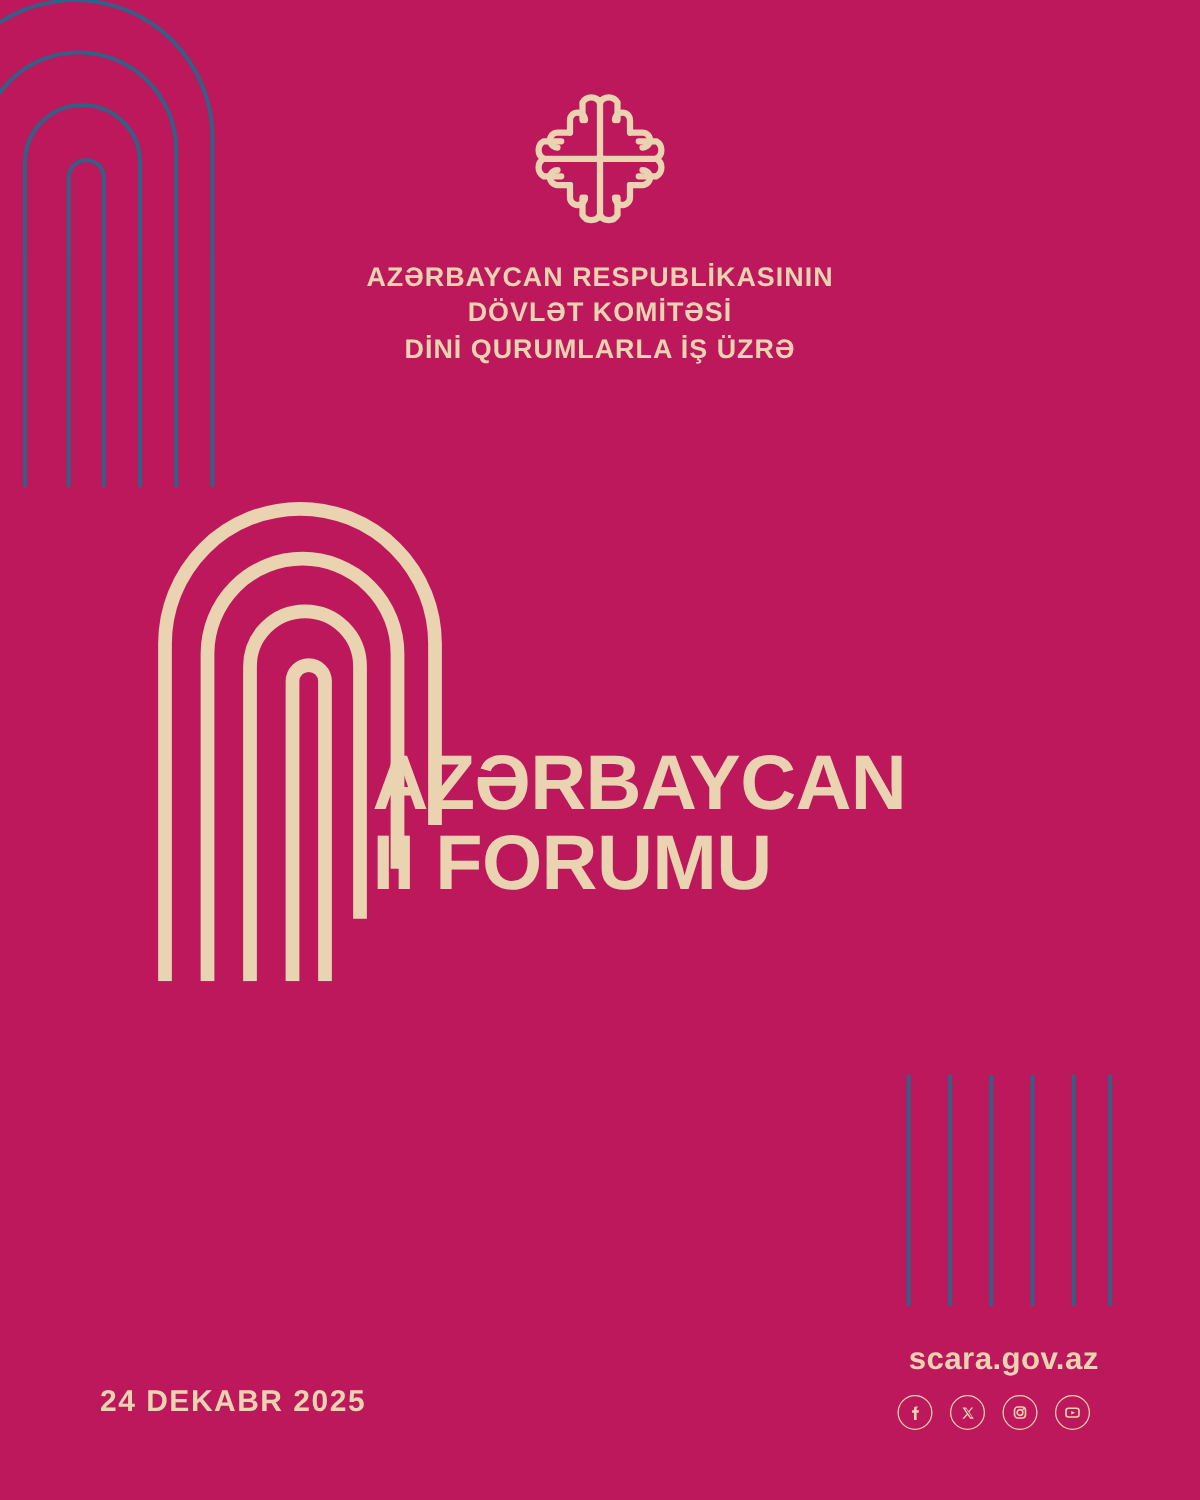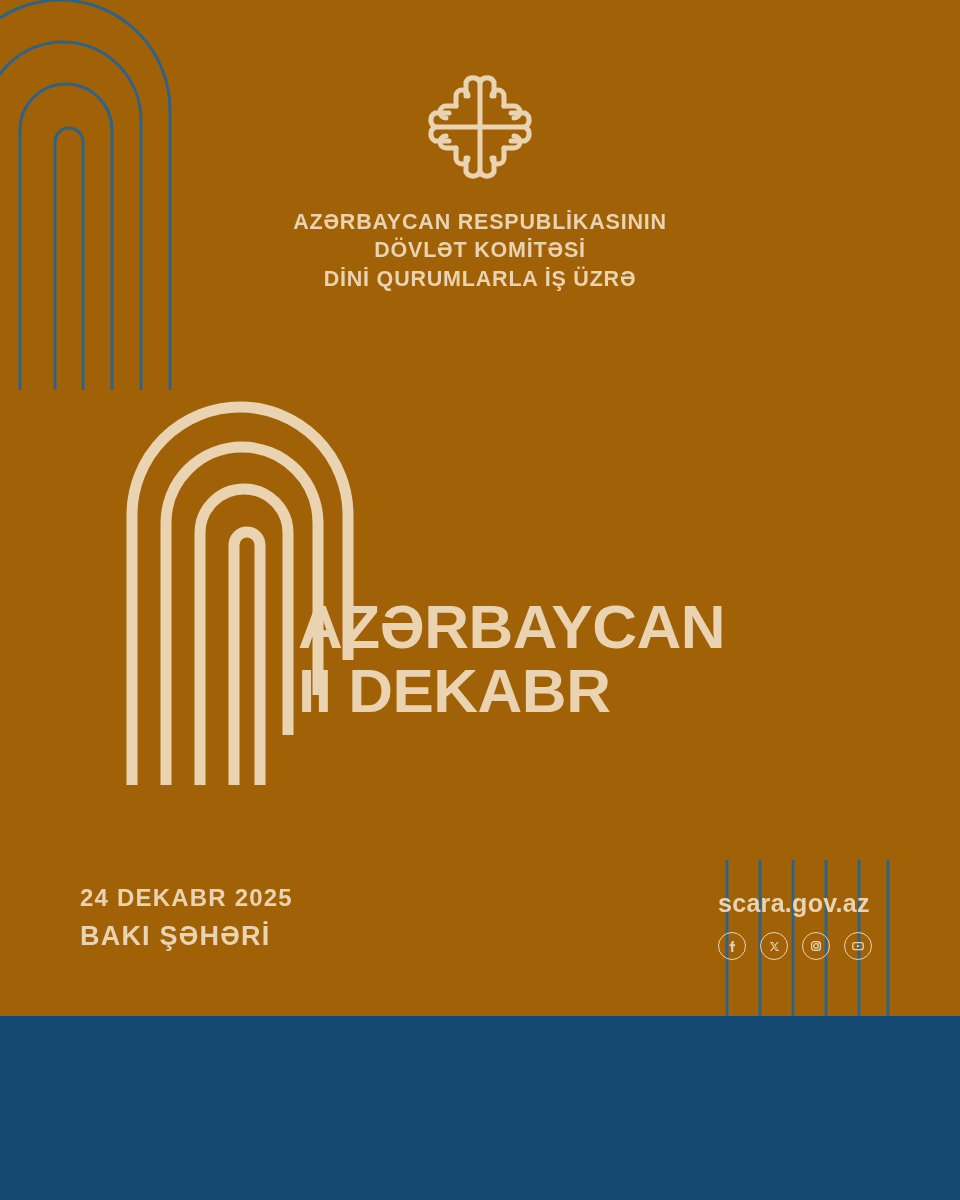--- a/index.html
+++ b/index.html
@@ -6,22 +6,22 @@
   html, body {
     width: 960px;
     height: 1200px;
     background: #144A72;
     font-family: "Liberation Sans", sans-serif;
     overflow: hidden;
   }
   #poster {
     position: relative;
     width: 960px;
-    height: 1016px;
-    background: #a16207;
+    height: 1200px;
+    background: #be185d;
     overflow: hidden;
   }
 
   
   .arch-topleft {
     position: absolute;
     left: -60px;
     top: -10px;
     width: 330px;
     height: 400px;
@@ -93,21 +93,21 @@
     letter-spacing: 1.2px;
   }
   .event-info .date { font-size: 24px; line-height: 1.5; }
   .event-info .city { font-size: 27px; line-height: 1.5; }
 
   
   .web-block {
     position: absolute;
     right: 72px;
     bottom: 56px;
-    text-align: left;
+    text-align: center;
     width: 170px;
   }
   .web-block .site {
     color: #E9D3B0;
     font-weight: bold;
     font-size: 25px;
     letter-spacing: 0.3px;
     margin-bottom: 14px;
   }
   .socials {
@@ -179,35 +179,34 @@
 
   <svg class="arch-main" viewBox="0 0 240 390" fill="none">
     <path d="M12 390 L12 120 A108 108 0 0 1 228 120 L228 265" stroke="#E9D3B0" stroke-width="11"></path>
     <path d="M46 390 L46 128 A76 76 0 0 1 198 128 L198 300" stroke="#E9D3B0" stroke-width="11"></path>
     <path d="M80 390 L80 138 A44 44 0 0 1 168 138 L168 340" stroke="#E9D3B0" stroke-width="11"></path>
     <path d="M114 390 L114 150 A13 13 0 0 1 140 150 L140 390" stroke="#E9D3B0" stroke-width="11"></path>
   </svg>
 
   <div class="title">
     <span class="line">AZƏRBAYCAN</span>
-    <span class="line">II DEKABR</span>
+    <span class="line">II FORUMU</span>
   </div>
 
   <svg class="vlines" viewBox="0 0 170 185" fill="none">
     <path d="M5 0 L5 185" stroke="#2E6389" stroke-width="3"></path>
     <path d="M38 0 L38 185" stroke="#2E6389" stroke-width="3"></path>
     <path d="M71 0 L71 185" stroke="#2E6389" stroke-width="3"></path>
     <path d="M104 0 L104 185" stroke="#2E6389" stroke-width="3"></path>
     <path d="M137 0 L137 185" stroke="#2E6389" stroke-width="3"></path>
     <path d="M166 0 L166 185" stroke="#2E6389" stroke-width="3"></path>
   </svg>
 
   <div class="event-info">
     <div class="date">24 DEKABR 2025</div>
-    <div class="city">BAKI ŞƏHƏRİ</div>
   </div>
 
   <div class="web-block">
     <div class="site">scara.gov.az</div>
     <div class="socials">
       <span class="social">
         <svg width="16" height="16" viewBox="0 0 16 16" fill="none">
           <path d="M10 3.2h-1.3c-1 0-1.5.6-1.5 1.5V6.2H5.6v2h1.6V14h2.1V8.2h1.6l.3-2H9.3V5c0-.4.1-.6.6-.6H10V3.2z" fill="#E9D3B0"></path>
         </svg>
       </span>

